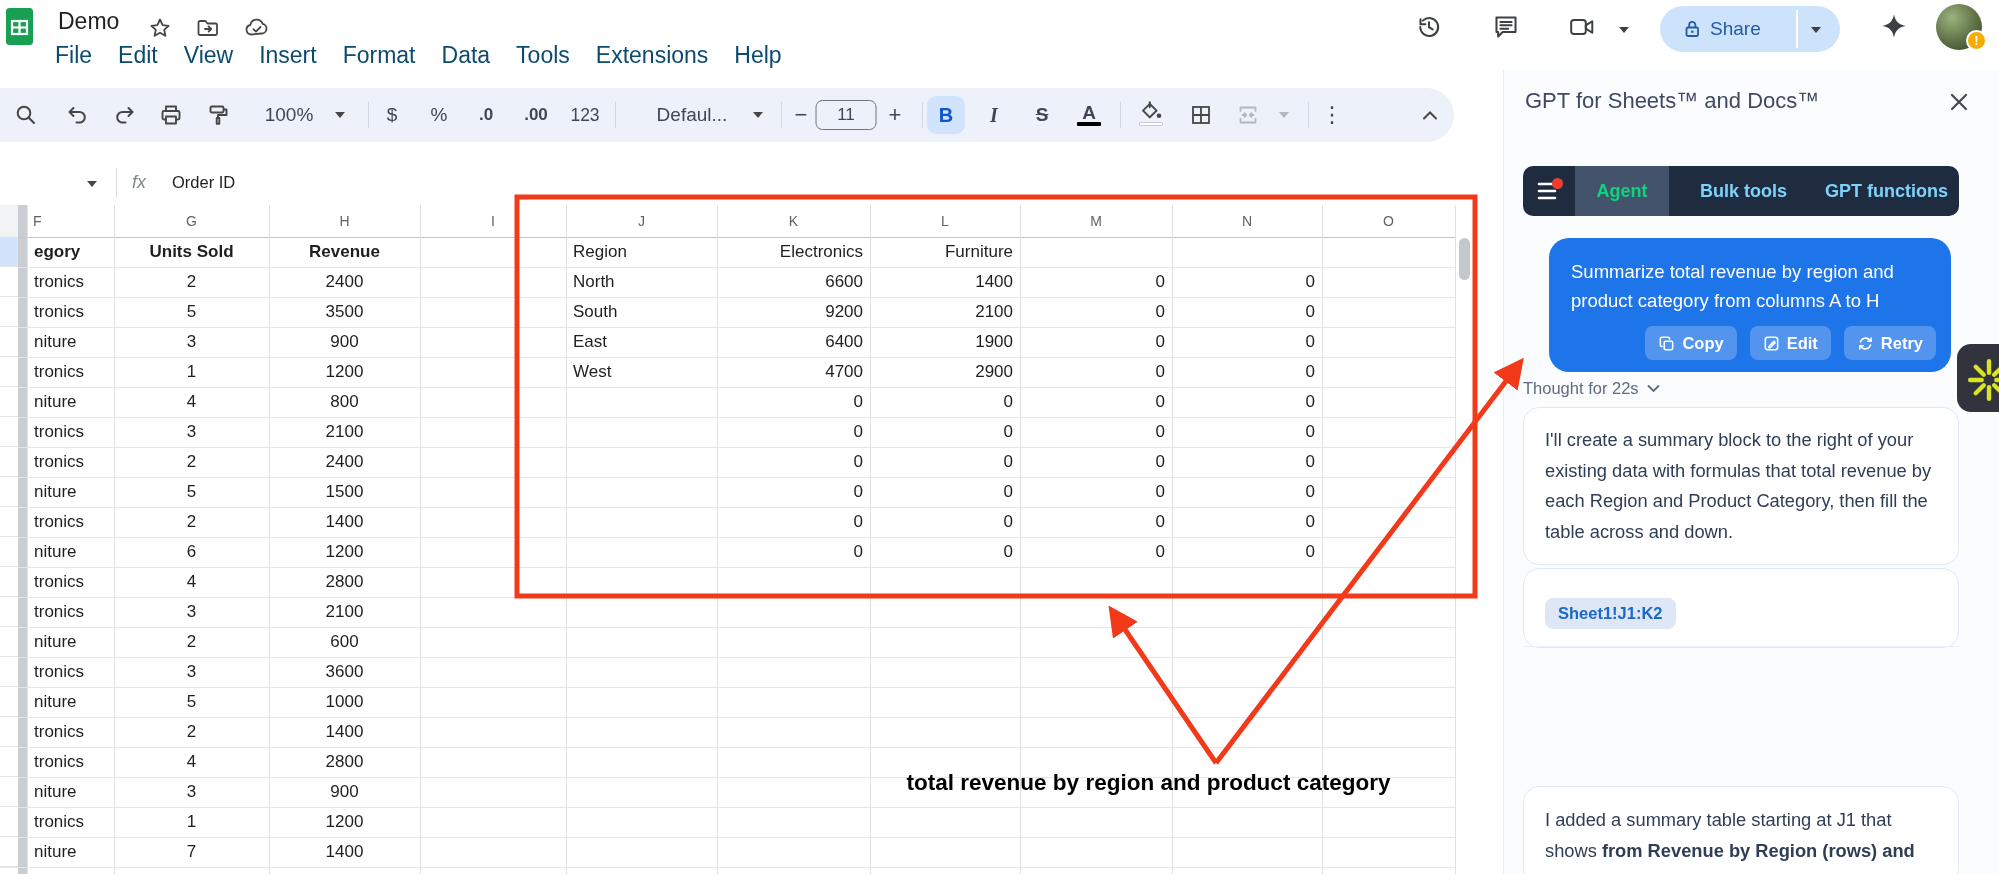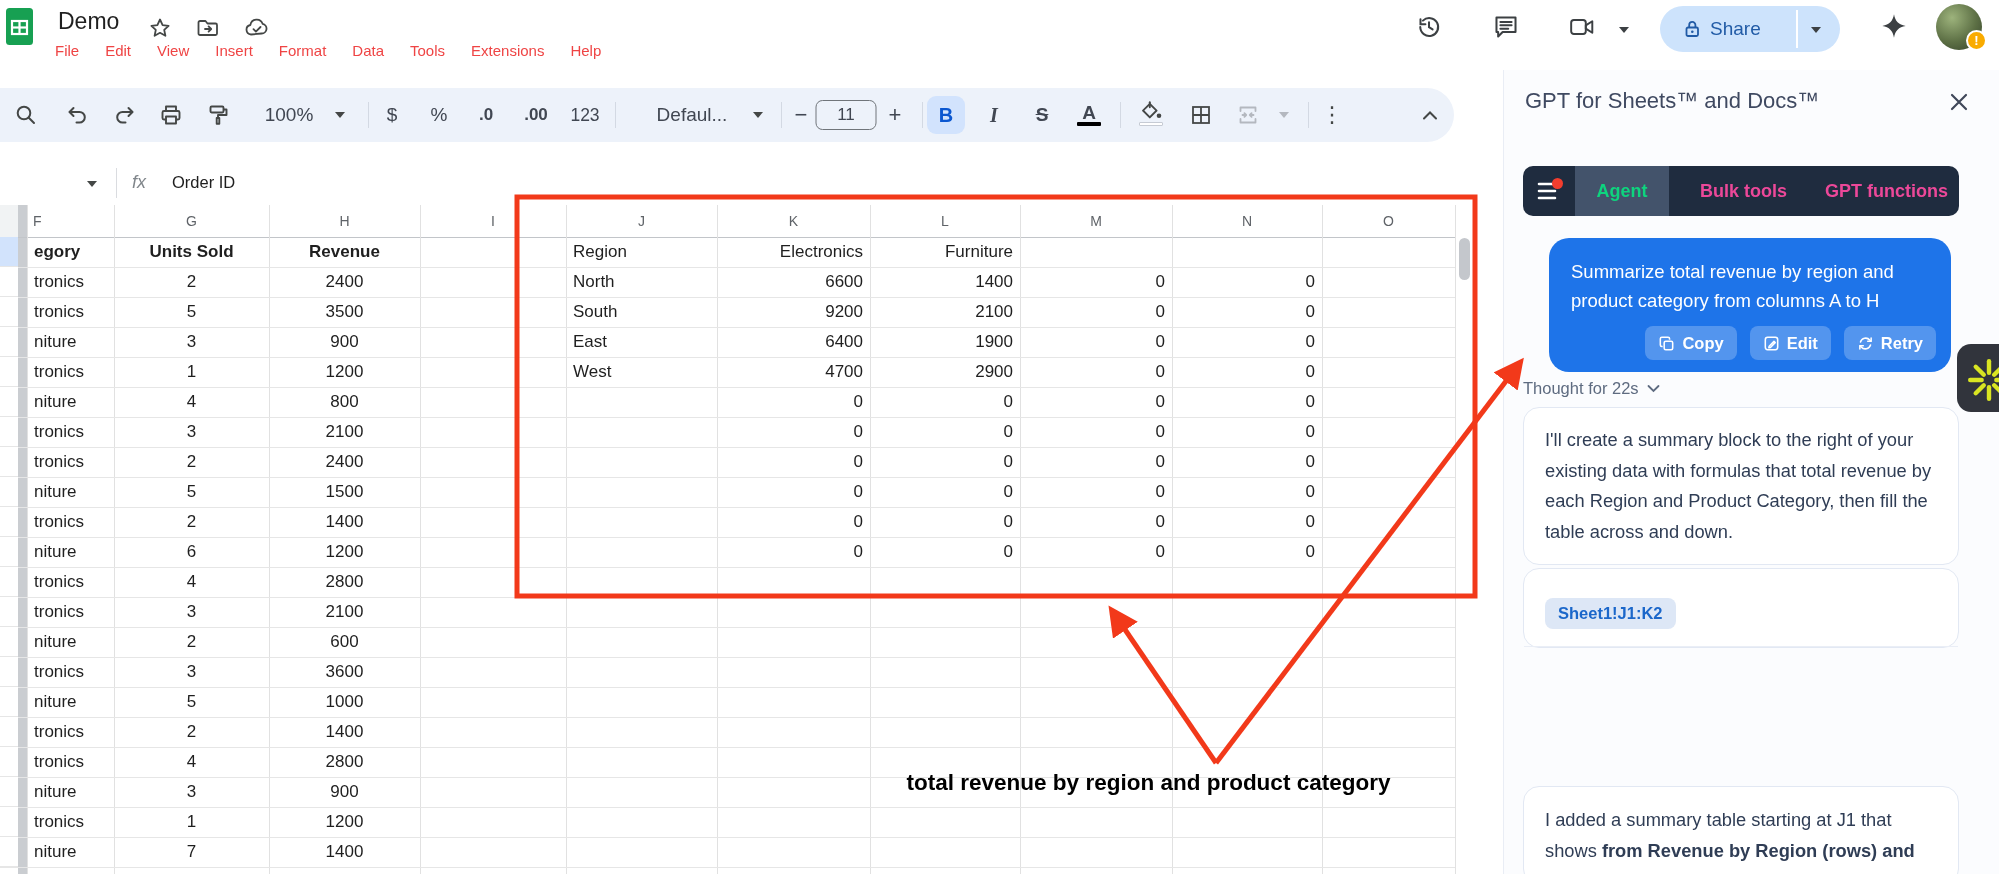--- a/index.html
+++ b/index.html
@@ -6,21 +6,21 @@
   html,body { width:1999px; height:874px; }
   body { position:relative; overflow:hidden; background:#fff;
          font-family:"Liberation Sans", sans-serif; color:#1f1f1f; }
   svg { display:block; }
   .abs { position:absolute; }
 
   
   #topbar { position:absolute; left:0; top:0; width:1999px; height:88px; background:#fff; z-index:5; }
   #doc-title { position:absolute; left:58px; top:8px; font-size:23px; color:#1f1f1f; }
   #menubar { position:absolute; left:42px; top:42px; display:flex; }
-  #menubar span { padding:0 13px; font-size:15px; color:#ef4444; cursor:default; }
+  #menubar span { padding:0 13px; font-size:23px; color:#0c4a6e; cursor:default; }
   .tbicon { position:absolute; top:16px; }
 
   #share-pill { position:absolute; left:1660px; top:6px; width:180px; height:46px; border-radius:23px;
     background:#cde3fc; display:flex; align-items:center; }
   #share-pill .lbl { font-size:19px; font-weight:500; color:#215ba6; margin-left:8px; }
   #share-div { position:absolute; left:136px; top:4px; width:2px; height:38px; background:#ffffff; }
   #avatar { position:absolute; left:1936px; top:4px; width:46px; height:46px; border-radius:50%;
     background:radial-gradient(circle at 35% 30%, #9db37c, #5d7045 55%, #33402a); }
   #avatar-badge { position:absolute; left:1966px; top:30px; width:21px; height:21px; border-radius:50%;
     background:#f9ab00; border:2px solid #fff; color:#fff; font-size:13px; font-weight:bold;
@@ -62,21 +62,21 @@
   
   #sidebar { position:absolute; left:1503px; top:70px; width:496px; height:804px;
     background:#fbfcfe; border-left:1px solid #e9edf5; z-index:10; }
   #sb-title { position:absolute; left:21px; top:18px; font-size:22px; color:#3f4961; }
   #sb-close { position:absolute; left:443px; top:20px; }
   #sb-tabbar { position:absolute; left:19px; top:96px; width:436px; height:50px; background:#1f2c3f;
     border-radius:10px; display:flex; align-items:stretch; overflow:hidden; }
   #sb-menu-seg { width:52px; display:flex; align-items:center; justify-content:center; position:relative; }
   #tab-agent { width:94px; background:#43536b; display:flex; align-items:center; justify-content:center;
     font-size:18px; font-weight:bold; }
-  .sb-tab { display:flex; align-items:center; font-size:18px; font-weight:bold; color:#ec4899; padding:0 4px; }
+  .sb-tab { display:flex; align-items:center; font-size:18px; font-weight:bold; color:#7dd3fc; padding:0 4px; }
   #tab-bulk { margin-left:27px; } #tab-fns { margin-left:30px; }
   #menu-dot { position:absolute; left:29px; top:12px; width:11px; height:11px; border-radius:50%; background:#f23d2e; }
 
   #prompt-bubble { position:absolute; left:45px; top:168px; width:402px; height:134px;
     border-radius:20px; background:#1e74e9; }
   #prompt-text { padding:19px 22px 0 22px; font-size:18.5px; line-height:29px; color:#fff; }
   #bubble-actions { position:absolute; right:15px; bottom:12px; display:flex; gap:13px; }
   .pill-btn { height:34px; border-radius:8px; background:rgba(255,255,255,.24); color:#fff;
     font-size:16.5px; font-weight:bold; display:flex; align-items:center; padding:0 13px; gap:7px; border:none; }
 

